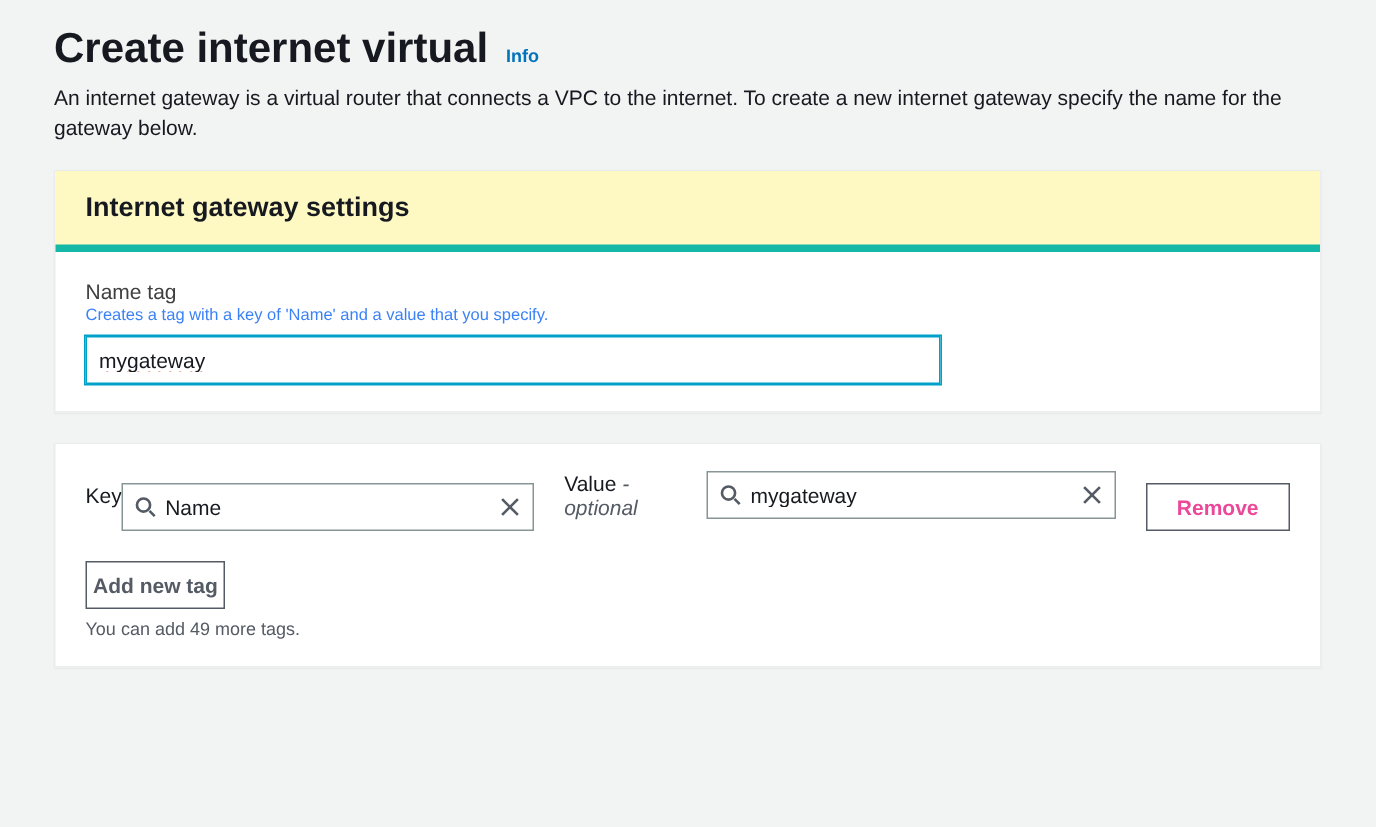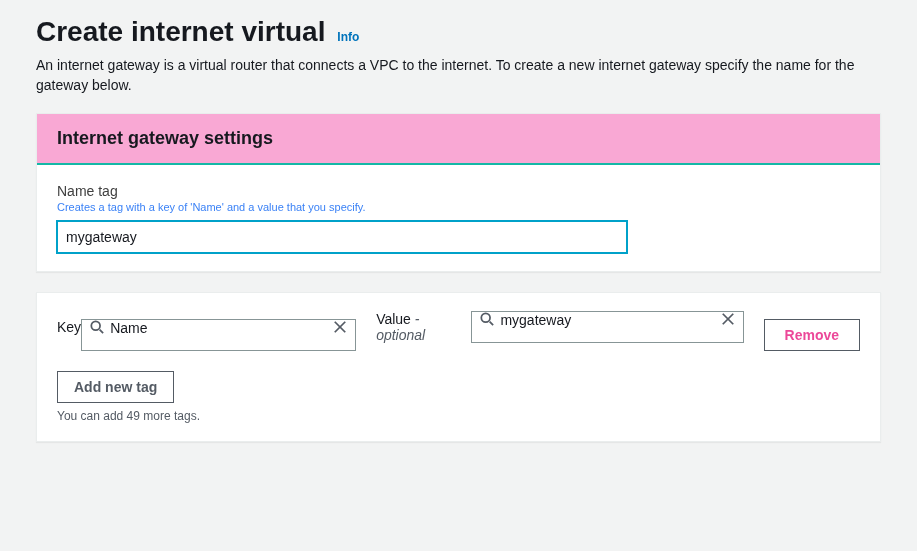--- a/index.html
+++ b/index.html
@@ -43,23 +43,23 @@
       margin-bottom: 18px;
       line-height: 1.4;
     }
     .panel {
       background: #fff;
       border: 1px solid #eaeded;
       box-shadow: 0 1px 1px rgba(0,0,0,0.05);
       margin-bottom: 20px;
     }
     .panel-header {
-      background: #f9a8d4;
+      background: #fef9c3;
       padding: 14px 20px;
-      border-bottom: 2px solid #14b8a6;
+      border-bottom: 5px solid #14b8a6;
     }
     .panel-title {
       font-size: 18px;
       font-weight: 700;
       color: #16191f;
     }
     .panel-subtitle {
       font-size: 12px;
       color: #545b64;
       margin-top: 4px;
@@ -107,21 +107,21 @@
       color: #16191f;
       margin-bottom: 8px;
     }
     .tag-label .optional {
       font-style: italic;
       color: #545b64;
     }
     .search-input-wrapper {
       position: relative;
       display: flex;
-      align-items: flex-start;
+      align-items: center;
       border: 1px solid #879596;
       background: #fff;
       height: 32px;
       width: 275px;
     }
     .search-icon {
       margin-left: 8px;
       margin-right: 6px;
       color: #545b64;
       flex-shrink: 0;
@@ -147,21 +147,21 @@
       border: 1px solid #545b64;
       background: #fff;
       font-size: 14px;
       font-weight: 700;
       color: #ec4899;
       cursor: pointer;
       font-family: inherit;
     }
     .add-tag-btn {
       height: 32px;
-      padding: 0 16px;
+      padding: 0 4px;
       border: 1px solid #545b64;
       background: #fff;
       font-size: 14px;
       font-weight: 700;
       color: #545b64;
       cursor: pointer;
       margin-top: 20px;
       font-family: inherit;
     }
     .tag-count-hint {

